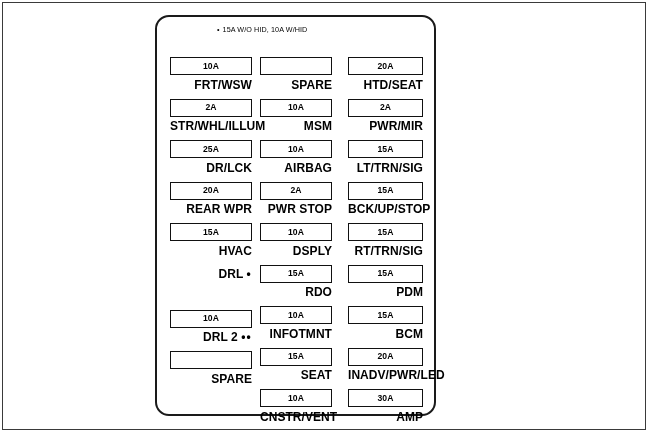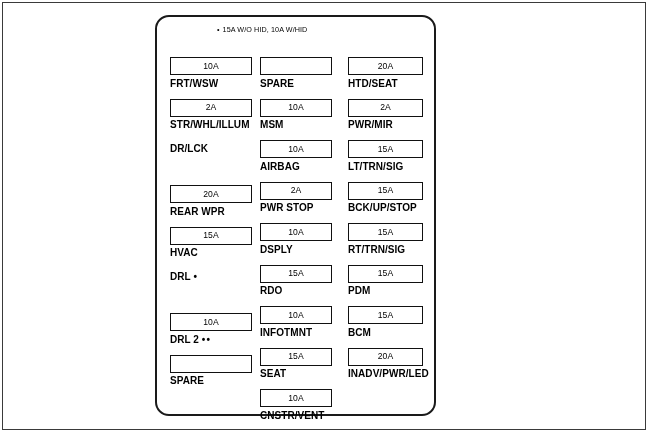--- a/index.html
+++ b/index.html
@@ -83,29 +83,29 @@
     display: flex;
     align-items: center;
     justify-content: center;
   }
   #column-left   .fuse-box { width: 82px; }
   #column-middle .fuse-box { width: 72px; }
   #column-right  .fuse-box { width: 75px; }
 
   .fuse-amp {
     font-size: 8.6px;
-    font-weight: normal;
+    font-weight: bold;
     color: #000000;
     line-height: 1;
     letter-spacing: 0.1px;
   }
 
   .fuse-label {
-    text-align: left;
-    font-size: 10px;
+    text-align: right;
+    font-size: 12px;
     font-weight: bold;
     color: #000000;
     margin-top: 3.5px;
     line-height: 1;
     white-space: nowrap;
     letter-spacing: 0.05px;
   }
   #column-left   .fuse-label { width: 82px; }
   #column-middle .fuse-label { width: 72px; }
   #column-right  .fuse-label { width: 75px; }
@@ -134,20 +134,23 @@
           </div>
           <div class="fuse-label"><span>FRT/WSW</span></div>
         </div>
         <div class="fuse-cell">
           <div class="fuse-box">
             <span class="fuse-amp">2A</span>
           </div>
           <div class="fuse-label"><span>STR/WHL/ILLUM</span></div>
         </div>
         <div class="fuse-cell">
+          <div class="fuse-box">
+            <span class="fuse-amp">25A</span>
+          </div>
           <div class="fuse-label"><span>DR/LCK</span></div>
         </div>
         <div class="fuse-cell">
           <div class="fuse-box">
             <span class="fuse-amp">20A</span>
           </div>
           <div class="fuse-label"><span>REAR WPR</span></div>
         </div>
         <div class="fuse-cell">
           <div class="fuse-box">
@@ -268,17 +271,23 @@
           <div class="fuse-box">
             <span class="fuse-amp">15A</span>
           </div>
           <div class="fuse-label"><span>BCM</span></div>
         </div>
         <div class="fuse-cell">
           <div class="fuse-box">
             <span class="fuse-amp">20A</span>
           </div>
           <div class="fuse-label"><span>INADV/PWR/LED</span></div>
+        </div>
+        <div class="fuse-cell">
+          <div class="fuse-box">
+            <span class="fuse-amp">30A</span>
+          </div>
+          <div class="fuse-label"><span>AMP</span></div>
         </div>
       </div>
 
   </div>
 </div>
 
 </body></html>

